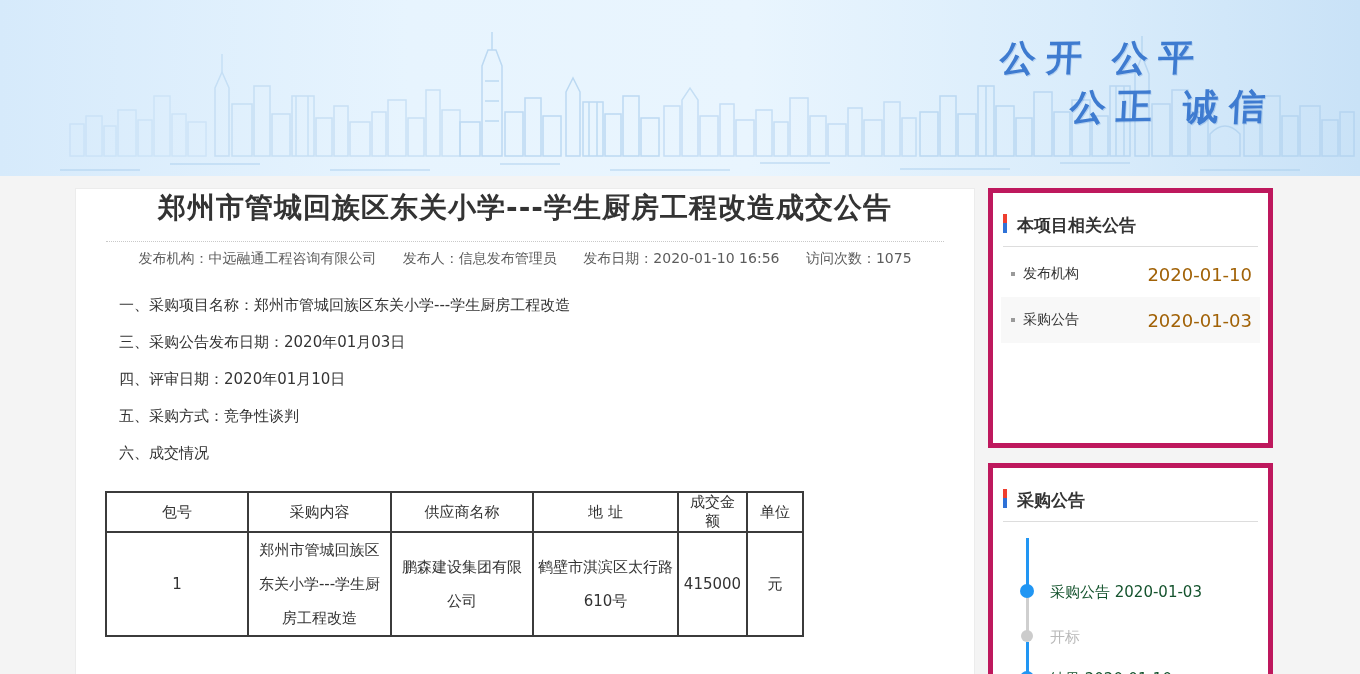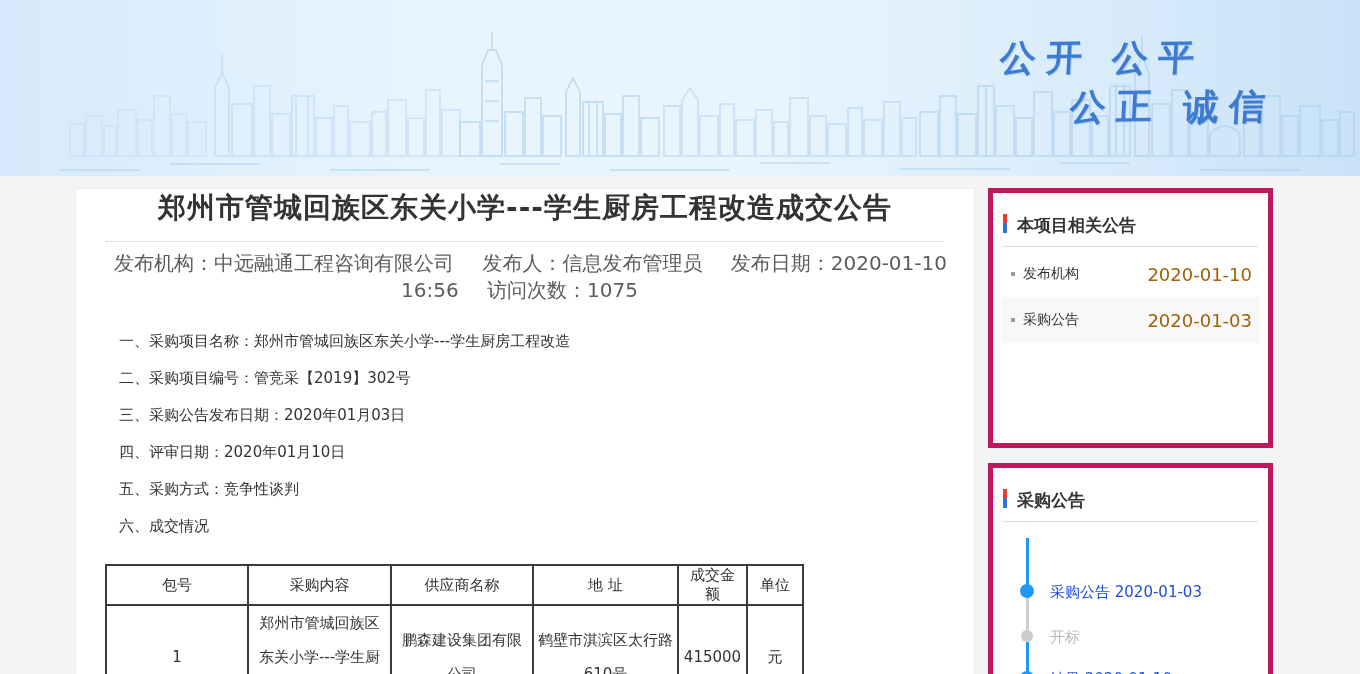--- a/index.html
+++ b/index.html
@@ -44,21 +44,21 @@
     letter-spacing: 1px;
   }
   .dotted-sep {
     margin: 14px 30px 0 30px;
     border-top: 1px dotted #c9c9c9;
     height: 0;
   }
   .meta-line {
     margin-top: 8px;
     text-align: center;
-    font-size: 20px; color: #5c5c5c;
+    font-size: 14px; color: #5c5c5c;
   }
   .meta-line span { margin: 0 11px; }
   .article-body { padding: 26px 0 12px 43px; }
   .article-item {
     font-size: 15px; color: #333;
     height: 37px; line-height: 22px;
   }
 
   
   table.deal-table {
@@ -124,21 +124,21 @@
   .t-seg.blue { background: #2196f3; }
   .t-seg.gray { background: #cfcfcf; }
   .seg1 { top: 16px; height: 53px; }
   .seg2 { top: 69px; height: 45px; }
   .seg3 { top: 120px; height: 36px; }
   .t-dot { position: absolute; border-radius: 50%; }
   .t-dot.blue { width: 14px; height: 14px; left: 27px; background: #2196f3; }
   .t-dot.gray { width: 12px; height: 12px; left: 28px; background: #cccccc; }
   .dot1 { top: 62px; } .dot2 { top: 108px; } .dot3 { top: 149px; }
   .t-label { position: absolute; left: 57px; font-size: 15px; }
-  .t-label.blue { color: #1d4ed8; cursor: pointer; }
+  .t-label.blue { color: #14532d; cursor: pointer; }
   .t-label.gray { color: #b9b9b9; }
   .lbl1 { top: 61px; } .lbl2 { top: 106px; } .lbl3 { top: 148px; }
 </style>
 </head>
 <body>
 
 <div class="page">
 
   <div class="banner">
     <svg class="skyline" width="1360" height="150" viewBox="0 0 1360 150" fill="none" stroke="#aed0ee" stroke-width="1.5" opacity="0.75">
@@ -259,21 +259,20 @@
     <h1 class="article-title">郑州市管城回族区东关小学---学生厨房工程改造成交公告</h1>
     <div class="dotted-sep"></div>
     <div class="meta-line">
       <span>发布机构：中远融通工程咨询有限公司</span>
       <span>发布人：信息发布管理员</span>
       <span>发布日期：2020-01-10 16:56</span>
       <span>访问次数：1075</span>
     </div>
     <div class="article-body">
       <div class="article-item">一、采购项目名称：郑州市管城回族区东关小学---学生厨房工程改造</div>
-      <div class="article-item">二、采购项目编号：管竞采【2019】302号</div>
       <div class="article-item">三、采购公告发布日期：2020年01月03日</div>
       <div class="article-item">四、评审日期：2020年01月10日</div>
       <div class="article-item">五、采购方式：竞争性谈判</div>
       <div class="article-item">六、成交情况</div>
     </div>
     <table class="deal-table">
       <colgroup>
         <col class="col-pkg">
           <col class="col-content">
           <col class="col-supplier">

